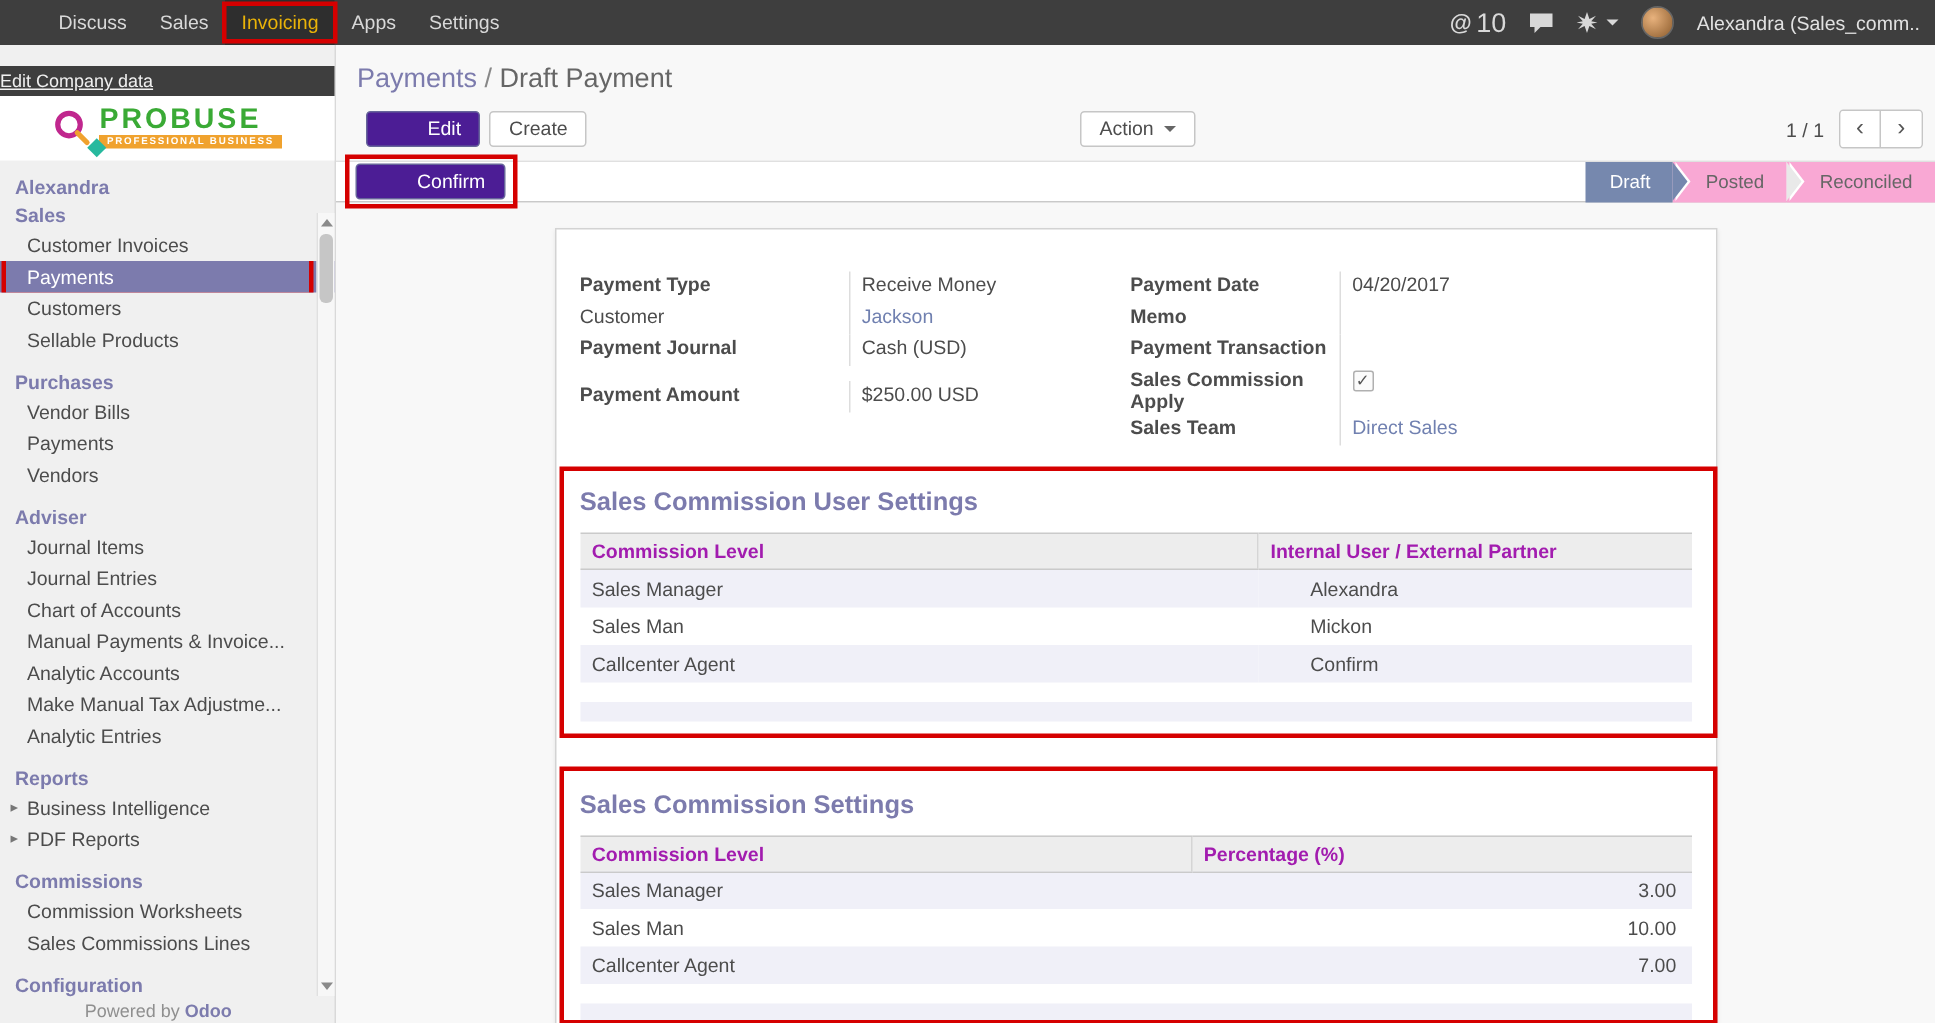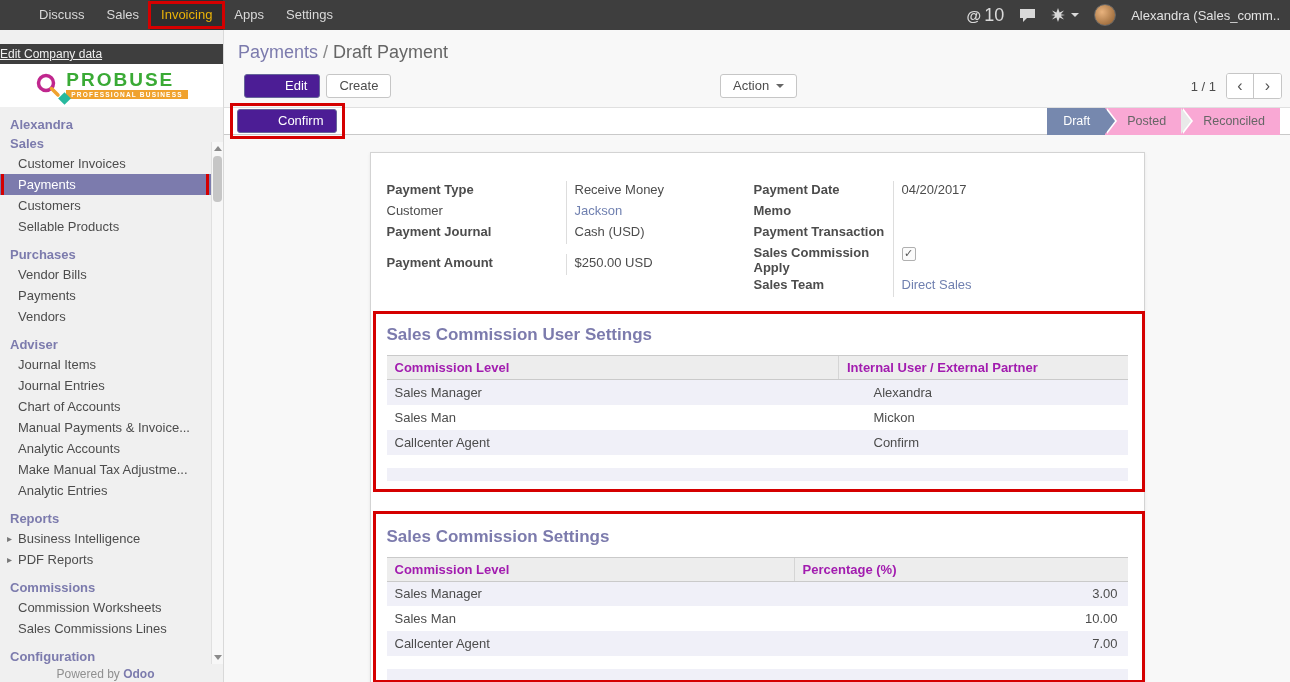--- a/index.html
+++ b/index.html
@@ -59,21 +59,21 @@
   .pager { margin-left: auto; display: flex; align-items: center; gap: 10px; }
   .pager-text { font-size: 13px; color: #4c4c4c; }
   .pager-group { display: flex; border: 1px solid #c6c6c6; border-radius: 3px; overflow: hidden; background: #fff; }
   .pager-btn { width: 27px; height: 24px; background: #fff; border: none; font-size: 16px; color: #555; line-height: 20px; cursor: pointer; font-family: inherit; }
   .pager-btn.prev { border-right: 1px solid #c6c6c6; }
 
   
   .statusbar { position: relative; margin-top: 8px; height: 28px; background: #fff; border-top: 1px solid #e0e0e0; border-bottom: 1px solid #c9c9c9; display: flex; align-items: center; }
   .confirm-wrap { position: relative; margin-left: 13px; }
   .box-confirm { top: -6px; bottom: -6px; left: -7px; right: -8px; }
-  .status-steps { margin-left: auto; display: flex; height: 27px; margin-right: 10px; }
+  .status-steps { margin-left: auto; display: flex; height: 27px; margin-right: 0; }
   .step { position: relative; line-height: 27px; padding: 0 15px 0 22px; background: #f9a8d4; color: #666; font-size: 12.5px; cursor: pointer; }
   .step:first-child { padding-left: 16px; }
   .step:not(:last-child)::before { content: ""; position: absolute; right: -12px; top: 0; border-top: 13.5px solid transparent; border-bottom: 13.5px solid transparent; border-left: 10px solid #fff; z-index: 1; }
   .step:not(:last-child)::after { content: ""; position: absolute; right: -10px; top: 0; border-top: 13.5px solid transparent; border-bottom: 13.5px solid transparent; border-left: 10px solid #e9e9e9; z-index: 2; }
   .step.active { background: #7688ae; color: #fff; }
   .step.active::after { border-left-color: #7688ae; }
   .step:nth-child(1) { z-index: 3; } .step:nth-child(2) { z-index: 2; } .step:nth-child(3) { z-index: 1; }
 
   
   .content { padding-top: 17px; }

